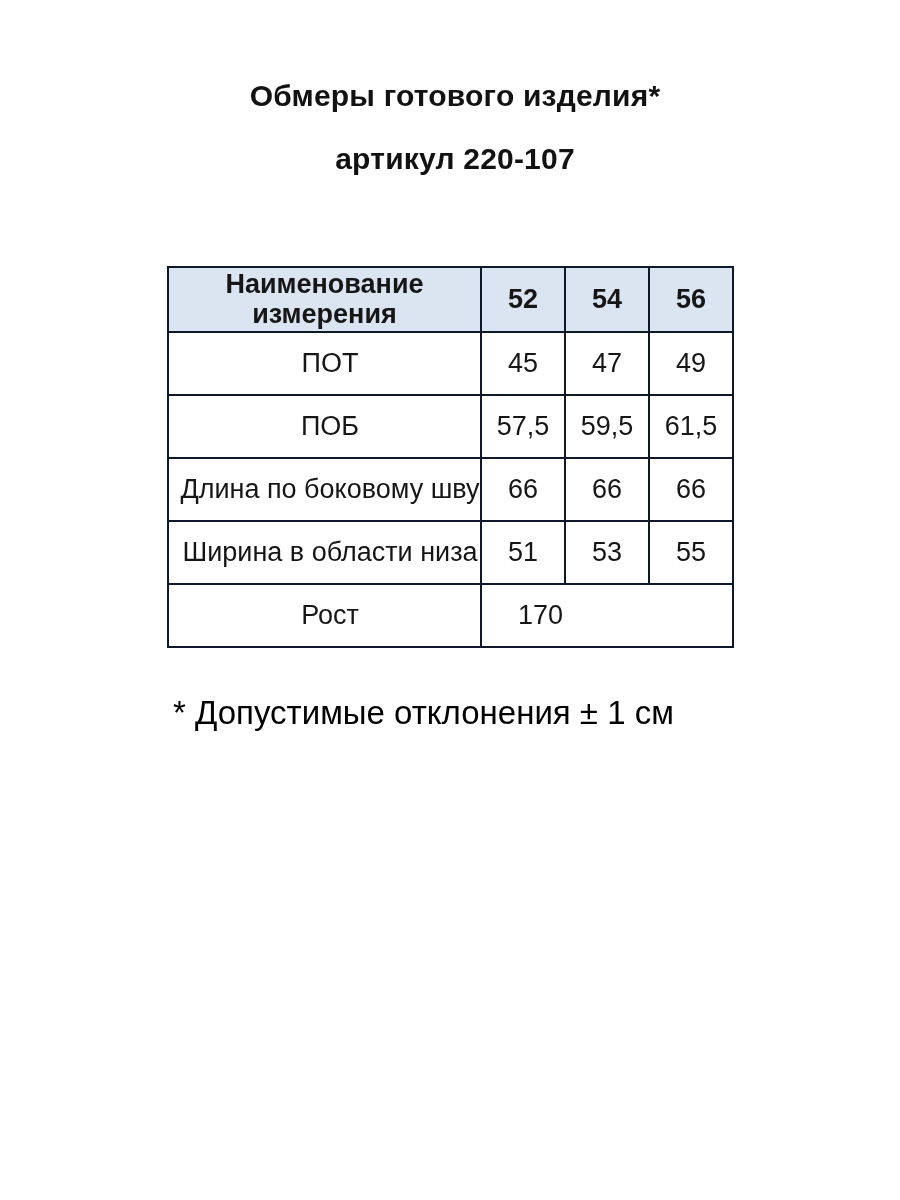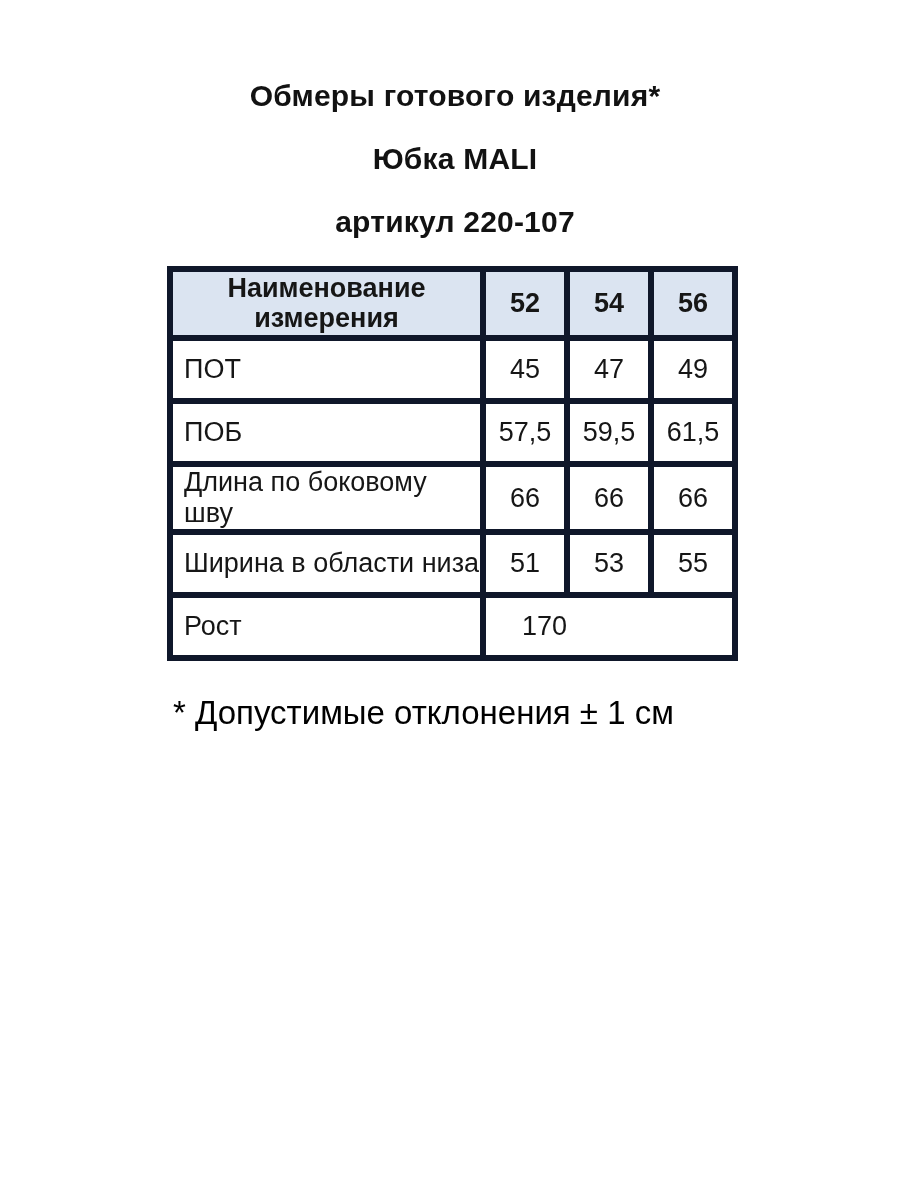--- a/index.html
+++ b/index.html
@@ -35,36 +35,36 @@
     position: absolute;
     left: 167px;
     top: 266px;
     width: 564px;
     border-collapse: collapse;
     table-layout: fixed;
   }
   .measure-table col.c-name { width: 313px; }
   .measure-table col.c-size { width: 84px; }
   .measure-table th, .measure-table td {
-    border: 6px solid #0f172a;
+    border: 2px solid #0f172a;
     height: 63px;
     font-size: 27px;
     color: #161616;
     vertical-align: middle;
   }
   .measure-table thead th {
     background: #dbe4f1;
     font-weight: bold;
     text-align: center;
     line-height: 1.1;
     font-size: 27px;
     padding: 2px 4px;
   }
   .measure-table td.label-cell {
-    text-align: left;
+    text-align: center;
     padding-left: 11px;
     font-weight: normal;
   }
   .measure-table td.value-cell {
     text-align: center;
     font-weight: normal;
   }
   .measure-table td.merged-cell {
     text-align: left;
     padding-left: 36px;
@@ -79,21 +79,20 @@
     white-space: nowrap;
   }
 </style>
 </head>
 <body>
 
 <div class="page">
 
   <div class="titles">
     <div class="title-line">Обмеры готового изделия*</div>
-    <div class="title-line">Юбка MALI</div>
     <div class="title-line">артикул 220-107</div>
   </div>
 
   <table class="measure-table">
     <colgroup>
       <col class="c-name">
       <col class="c-size">
       <col class="c-size">
       <col class="c-size">
     </colgroup>

